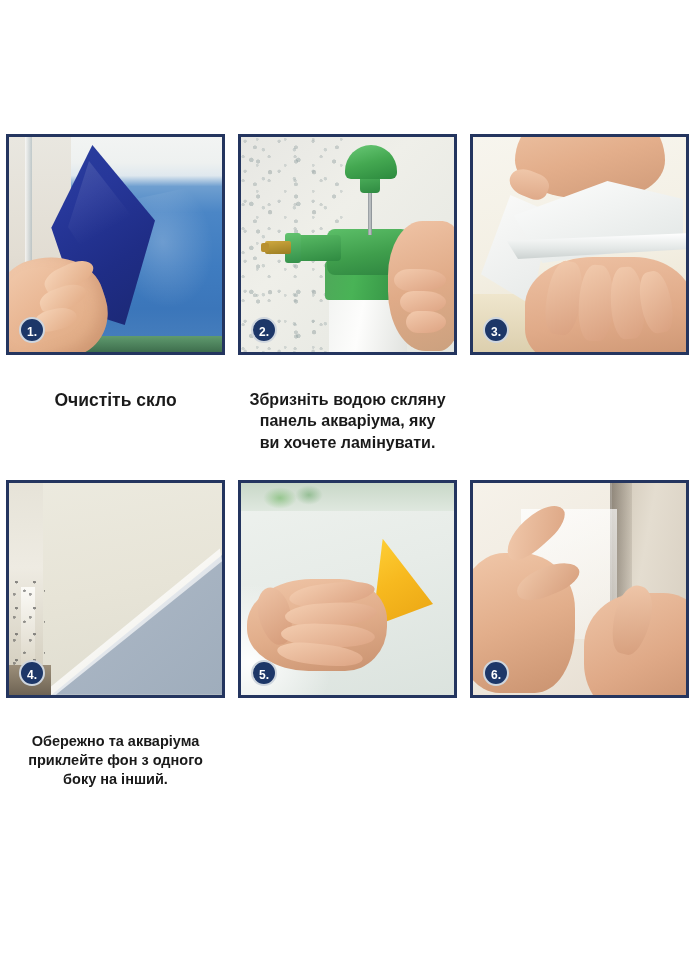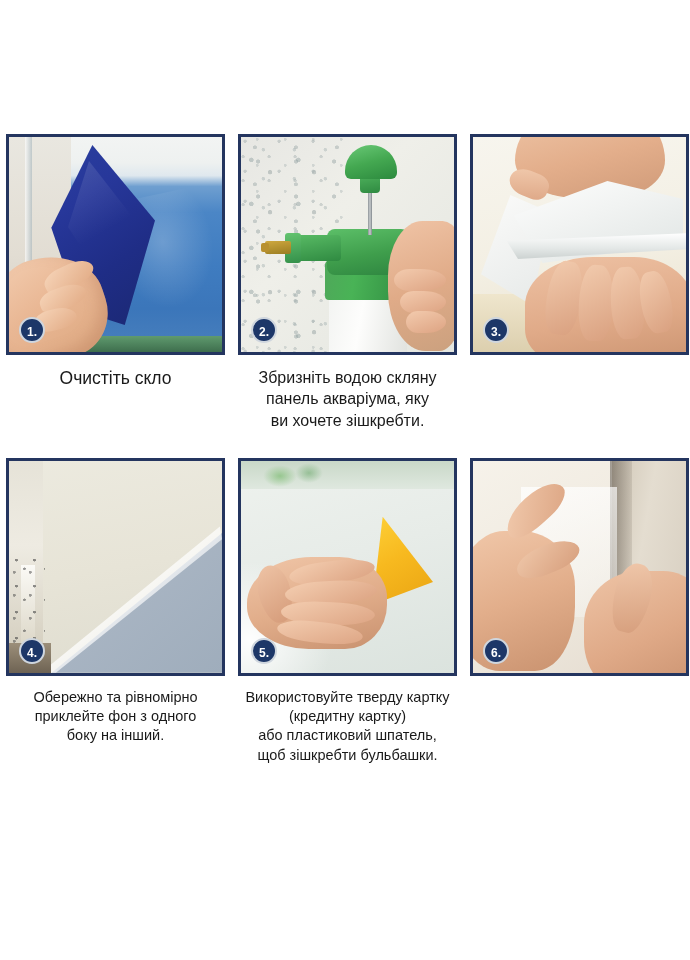--- a/index.html
+++ b/index.html
@@ -73,26 +73,26 @@
     font-weight: bold;
     line-height: 26px;
     text-align: center;
     letter-spacing: 0px;
     z-index: 9;
     box-sizing: border-box;
   }
 
   
   .caption {
-    margin-top: 12px;
+    margin-top: 34px;
     text-align: center;
     line-height: 1.33;
     color: #1a1a1a;
     white-space: pre-line;
-    font-weight: 400;
+    font-weight: 700;
   }
   .caption-lg { font-size: 17.5px; }
   .caption-md { font-size: 16px; }
   .caption-sm { font-size: 14.5px; }
 
   
   .p1-bg {
     position: absolute; inset: 0;
     background:
       linear-gradient(180deg, #f2f4f3 0%, #eef1f0 12%, #dfe8ee 18%, #6f9fd0 23%,
@@ -459,21 +459,21 @@
           <div class="p2-trigger"></div>
           <div class="p2-hand"></div>
           <div class="p2-hand-f p2-hf1"></div>
           <div class="p2-hand-f p2-hf2"></div>
           <div class="p2-hand-f p2-hf3"></div>
         </div>
         <div class="step-badge">2.</div>
       </div>
       <div class="caption caption-md">Збризніть водою скляну
 панель акваріума, яку
-ви хочете зішкребти.</div>
+ви хочете ламінувати.</div>
     </div>
 
     <div class="step-cell">
       <div class="photo-frame">
         <div class="photo">
           <div class="p3-bg"></div>
           <div class="p3-table"></div>
           <div class="p3-hand-top"></div>
           <div class="p3-thumb"></div>
           <div class="p3-film-back"></div>
@@ -499,21 +499,21 @@
           <div class="p4-bg"></div>
           <div class="p4-glass"></div>
           <div class="p4-diag"></div>
           <div class="p4-leftstrip"></div>
           <div class="p4-leftedge"></div>
           <div class="p4-specks"></div>
           <div class="p4-sill"></div>
         </div>
         <div class="step-badge">4.</div>
       </div>
-      <div class="caption caption-sm">Обережно та рівномірно
+      <div class="caption caption-sm">Обережно та акваріума
 приклейте фон з одного
 боку на інший.</div>
     </div>
 
     <div class="step-cell">
       <div class="photo-frame">
         <div class="photo">
           <div class="p5-bg"></div>
           <div class="p5-top"></div>
           <div class="p5-blob1"></div>
@@ -522,24 +522,20 @@
           <div class="p5-card"></div>
           <div class="p5-hand"></div>
           <div class="p5-thumb"></div>
           <div class="p5-f p5-f1"></div>
           <div class="p5-f p5-f2"></div>
           <div class="p5-f p5-f3"></div>
           <div class="p5-f p5-f4"></div>
         </div>
         <div class="step-badge">5.</div>
       </div>
-      <div class="caption caption-sm">Використовуйте тверду картку
-(кредитну картку)
-або пластиковий шпатель,
-щоб зішкребти бульбашки.</div>
     </div>
 
     <div class="step-cell">
       <div class="photo-frame">
         <div class="photo">
           <div class="p6-bg"></div>
           <div class="p6-frame"></div>
           <div class="p6-dark"></div>
           <div class="p6-film"></div>
           <div class="p6-hand-l"></div>

